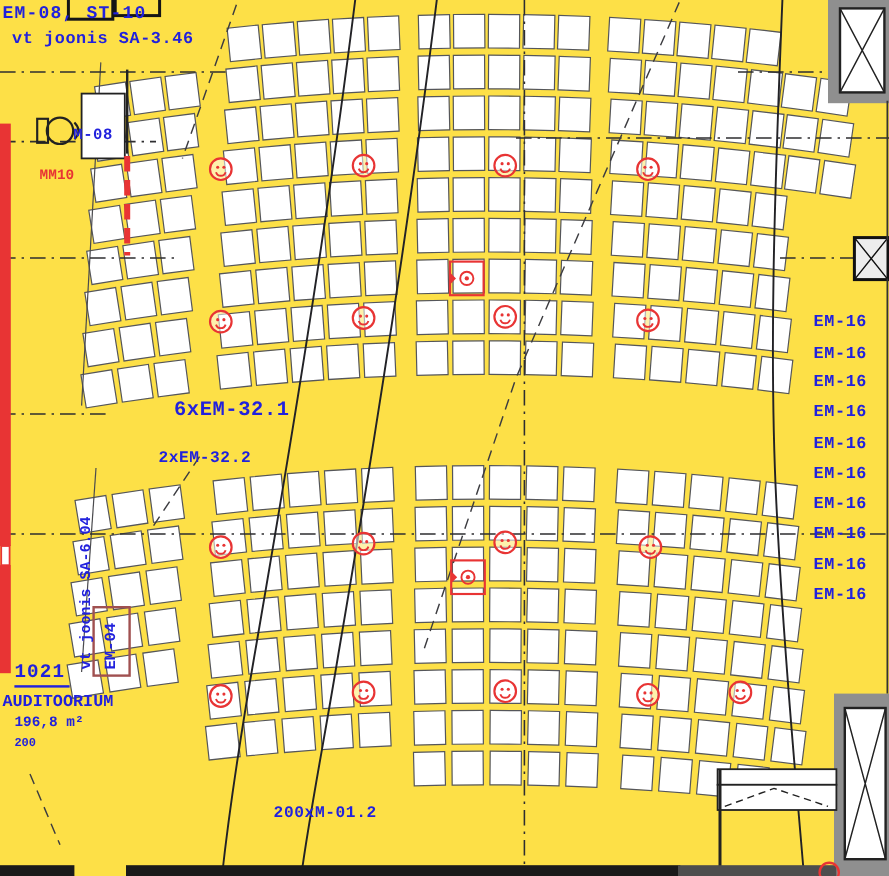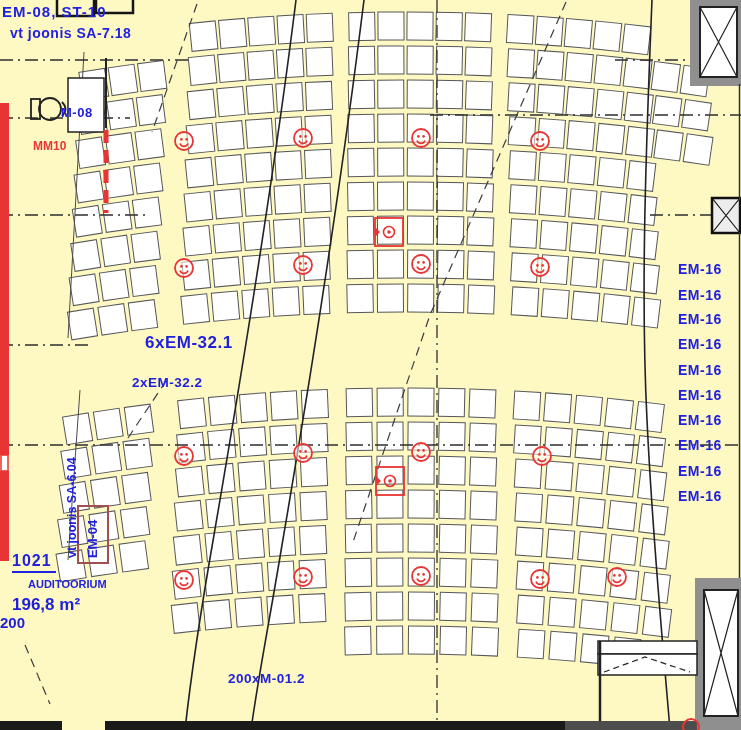--- a/index.html
+++ b/index.html
@@ -1,18 +1,18 @@
 <!DOCTYPE html>
 <html style="--red: #e83434; --blue: #2121dd; --dred: #a05050;"><head>
 <meta charset="utf-8">
 <style>
   :root{ --red:#e83434; --blue:#2121dd; --dred:#a05050; }
   html,body{margin:0;padding:0;background:#fff;}
-  #stage{position:relative;width:741px;height:730px;overflow:hidden;background:#fef9c3;
-         font-family:Liberation Sans, sans-serif;}
+  #stage{position:relative;width:741px;height:730px;overflow:hidden;background:#fde047;
+         font-family:Liberation Mono, monospace;}
   #plan{position:absolute;left:0;top:0;}
   .lbl{position:absolute;font-weight:bold;color:var(--blue);white-space:nowrap;line-height:1.1;}
   .red-lbl{color:var(--red);padding-left:16px;}
   .vert{transform:rotate(-90deg);transform-origin:0 0;}
   #room-number{font-size:16px;letter-spacing:1px;border-bottom:2.5px solid var(--blue);padding:0 4px 1px 0;}
   .em16{position:absolute;left:678px;font-weight:bold;color:var(--blue);font-size:14px;letter-spacing:.5px;white-space:nowrap;}
 </style>
 </head>
 <body>
 
@@ -515,32 +515,32 @@
         <g transform="translate(390,481)">
           <rect x="-14" y="-14" width="28" height="28" fill="none" stroke="#e83434" stroke-width="1.8"></rect>
           <circle r="5.5" fill="none" stroke="#e83434" stroke-width="1.6"></circle>
           <circle r="1.8" fill="#e83434"></circle>
           <path d="M-14,-5 L-9,0 L-14,5 Z" fill="#e83434"></path>
         </g>
       </g>
   </svg>
 
   <div class="lbl" style="left:2px;top:4px;font-size:15px;letter-spacing:1px;">EM-08, ST-10</div>
-  <div class="lbl" style="left:10px;top:26px;font-size:14px;letter-spacing:.5px;">vt joonis SA-7.18</div>
+  <div class="lbl" style="left:10px;top:26px;font-size:14px;letter-spacing:.5px;">vt joonis SA-3.46</div>
   <div class="lbl" style="left:61px;top:106px;font-size:13px;letter-spacing:.5px;">M-08</div>
   <div class="lbl red-lbl" style="left:17px;top:140px;font-size:12px;">MM10</div>
   <div class="lbl" style="left:145px;top:334px;font-size:17px;letter-spacing:.5px;">6xEM-32.1</div>
   <div class="lbl" style="left:132px;top:376px;font-size:13.5px;letter-spacing:.5px;">2xEM-32.2</div>
   <div class="lbl vert" style="left:66px;top:558px;width:140px;font-size:12.5px;">vt joonis SA-6.04</div>
   <div class="lbl vert" style="left:86px;top:558px;width:50px;font-size:13px;">EM-04</div>
 
   <div class="lbl" id="room-number" style="left:12px;top:552px;">1021</div>
-  <div class="lbl" style="left:28px;top:578px;font-size:11px;">AUDITOORIUM</div>
-  <div class="lbl" style="left:12px;top:596px;font-size:17px;">196,8 m²</div>
-  <div class="lbl" style="left:0;top:615px;font-size:15px;">200</div>
+  <div class="lbl" style="left:2px;top:578px;font-size:14px;">AUDITOORIUM</div>
+  <div class="lbl" style="left:12px;top:596px;font-size:12px;">196,8 m²</div>
+  <div class="lbl" style="left:12px;top:615px;font-size:10px;">200</div>
 
   <div class="lbl" style="left:228px;top:672px;font-size:13.5px;letter-spacing:.5px;text-align:right;">200xM-01.2</div>
 
   <div class="em16" style="top:261px">EM-16</div>
   <div class="em16" style="top:287px">EM-16</div>
   <div class="em16" style="top:311px">EM-16</div>
   <div class="em16" style="top:336px">EM-16</div>
   <div class="em16" style="top:362px">EM-16</div>
   <div class="em16" style="top:387px">EM-16</div>
   <div class="em16" style="top:412px">EM-16</div>

